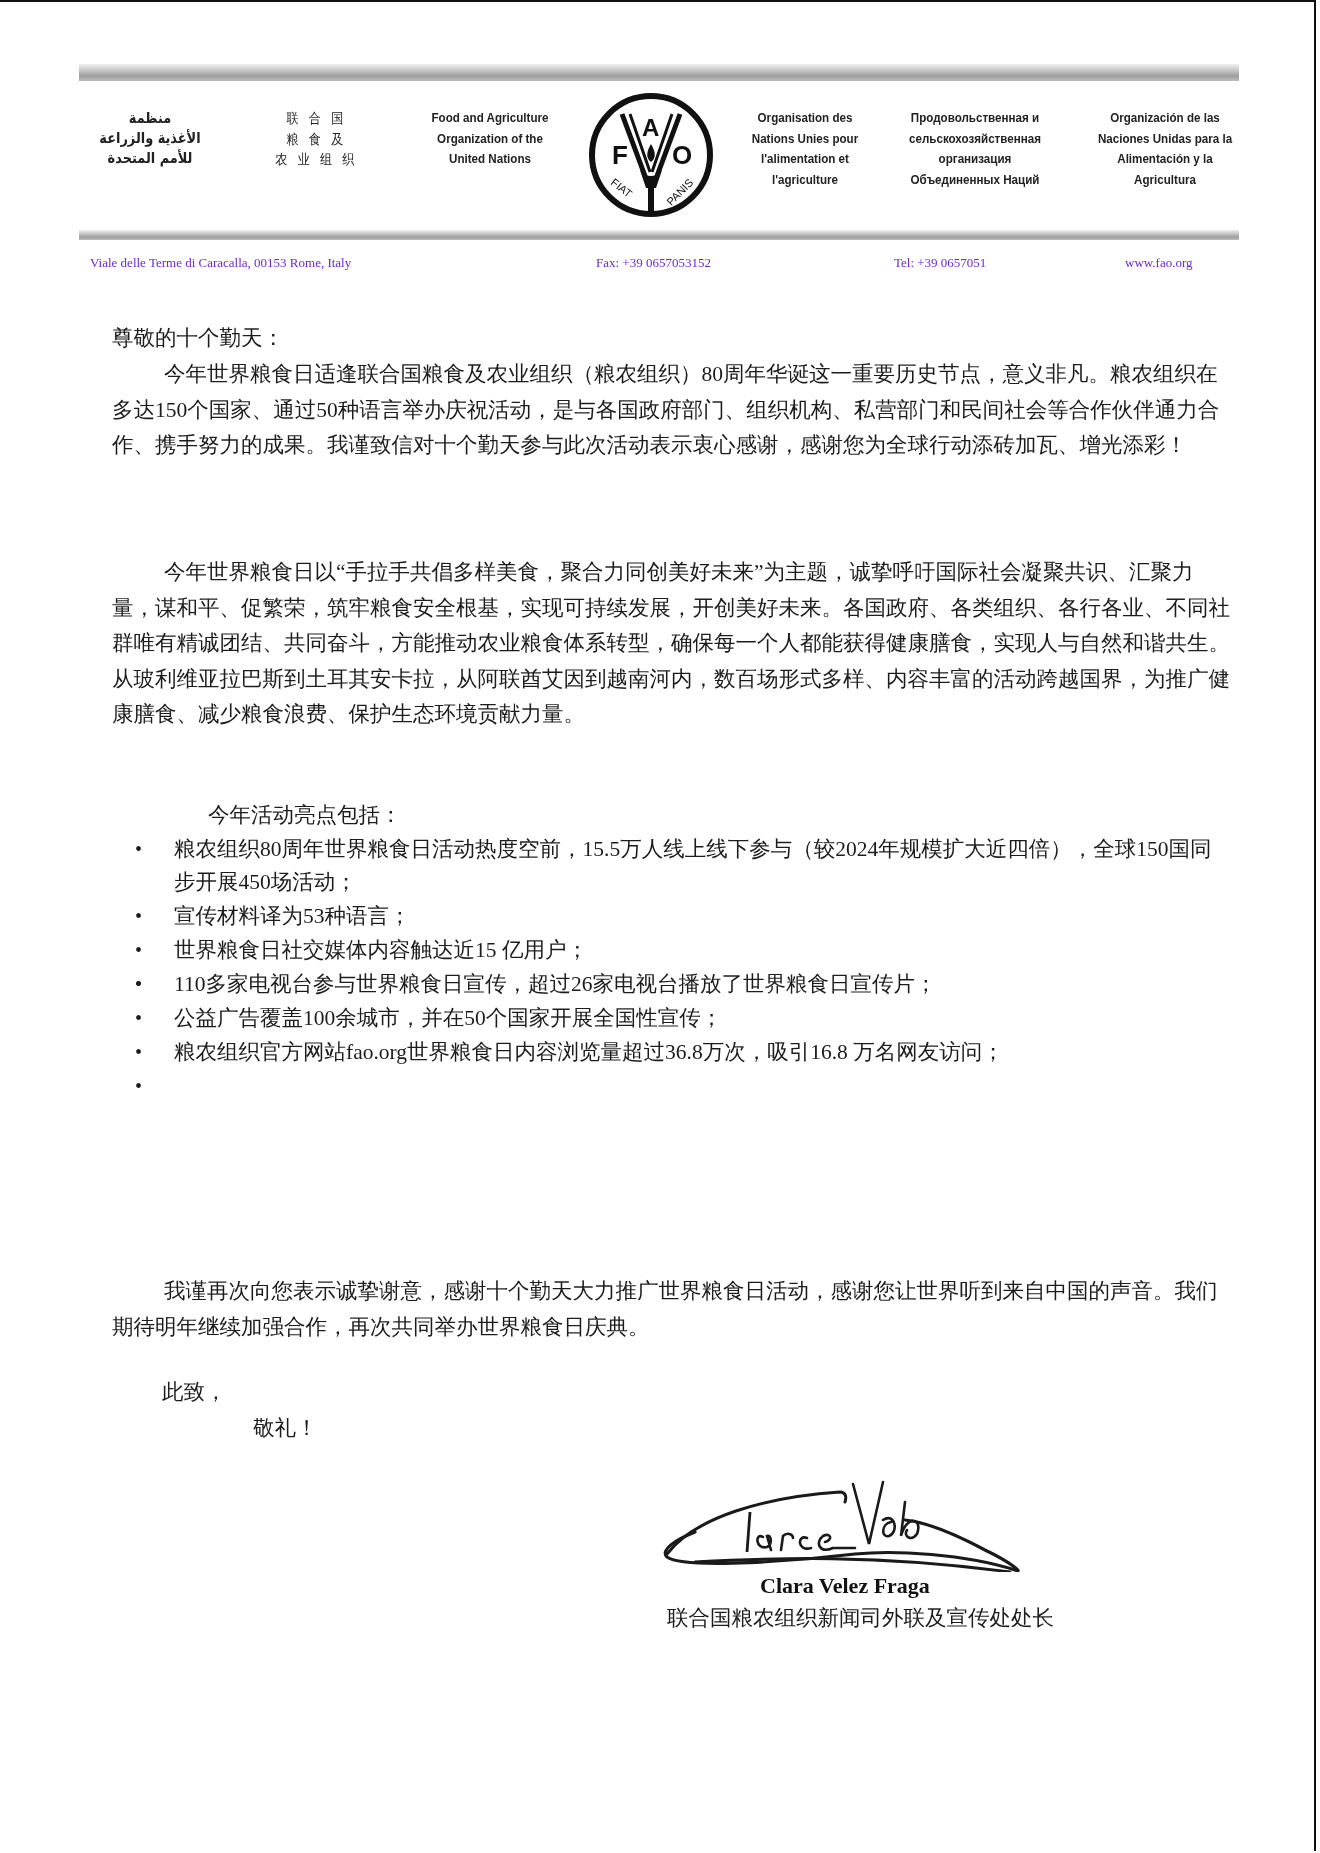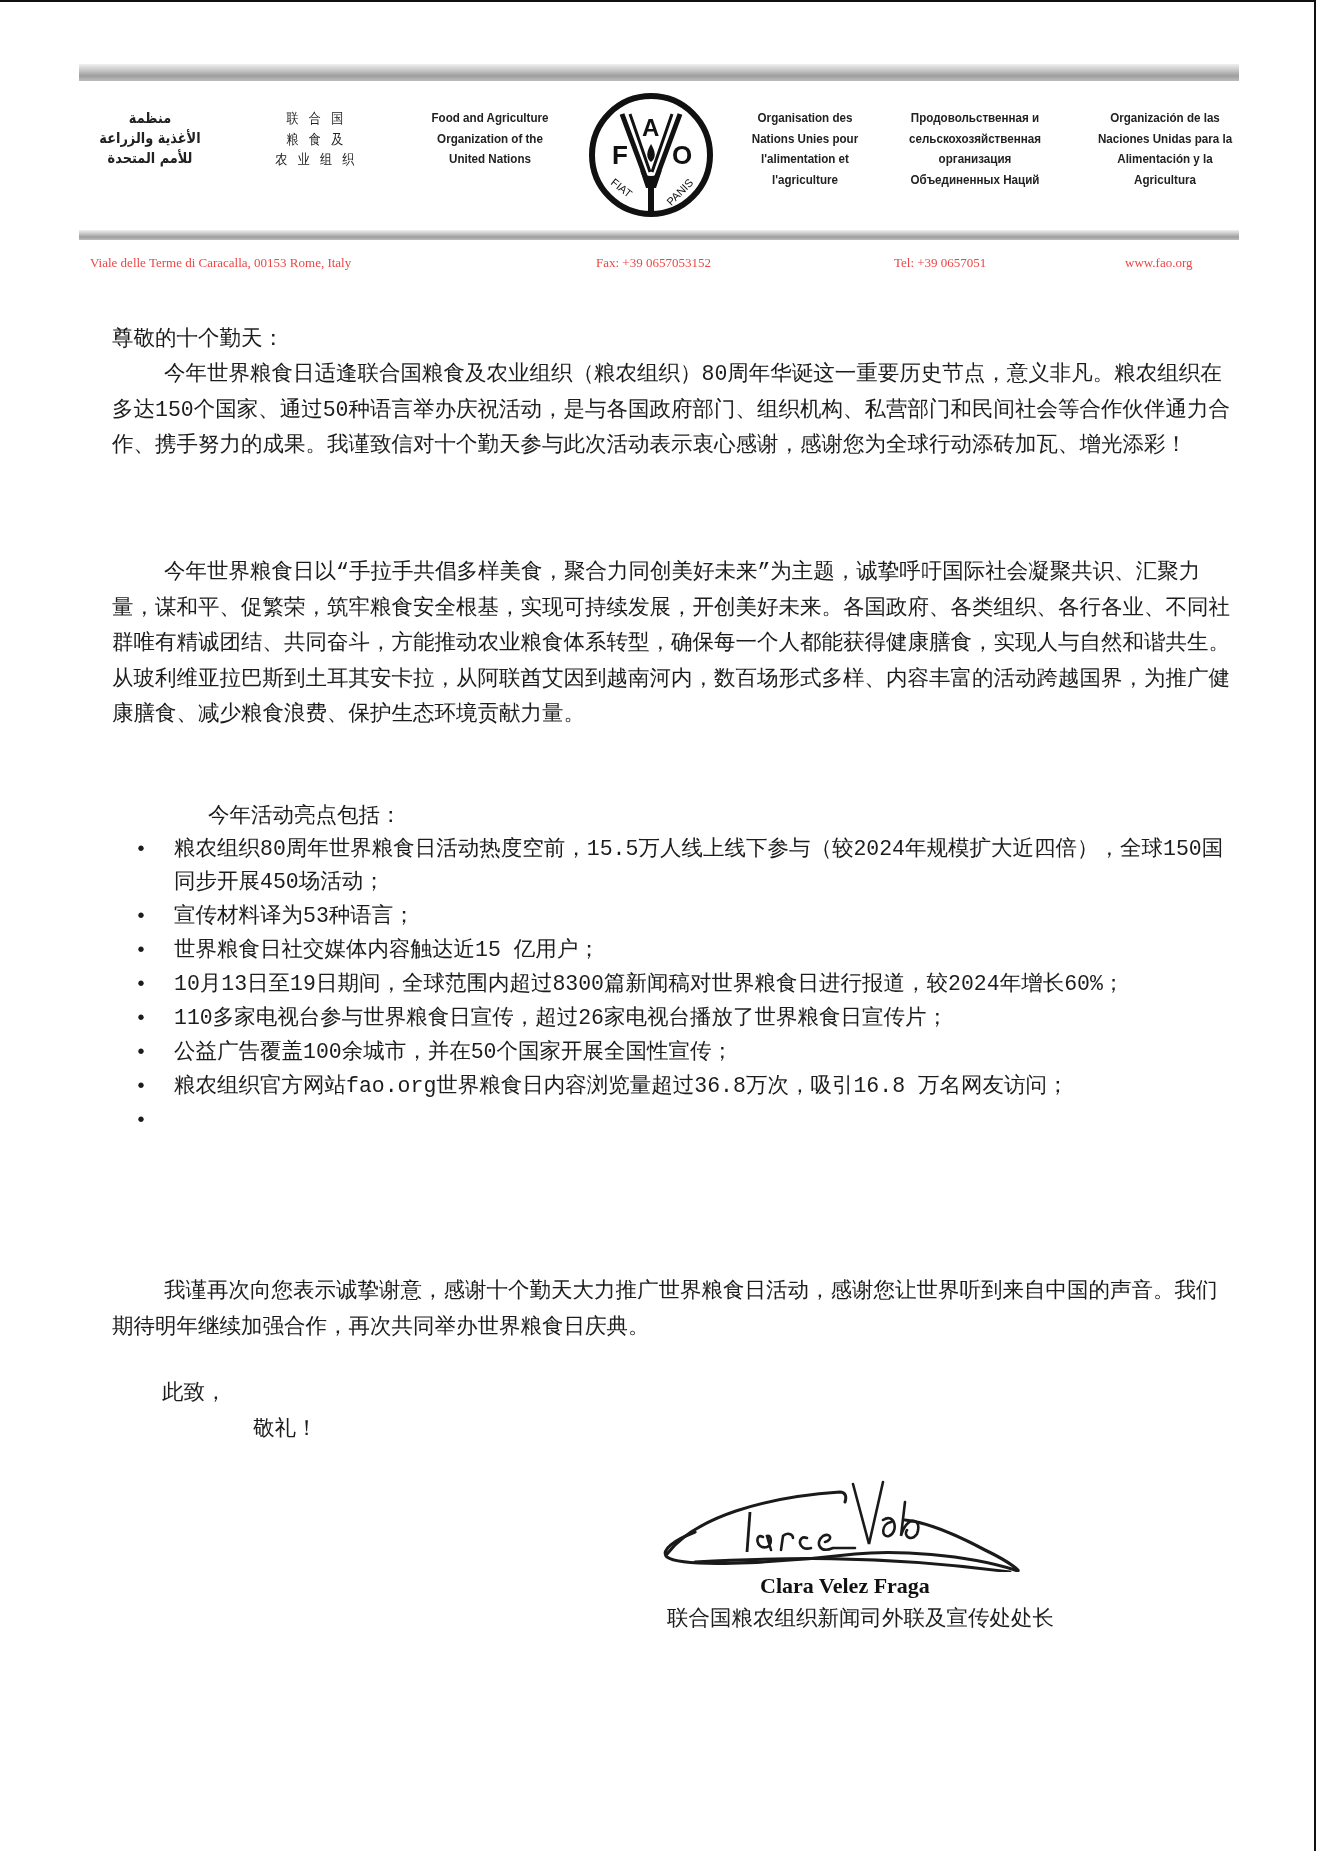--- a/index.html
+++ b/index.html
@@ -18,27 +18,27 @@
          font-size: 13.5px; line-height: 20.5px; transform: scaleX(0.86); transform-origin: center top; }
   .org.ar { left: 70px; width: 160px; font-family: "DejaVu Sans", sans-serif; font-size: 15px; line-height: 20px; direction: rtl; }
   .org.zh { left: 245px; width: 150px; font-size: 14px; letter-spacing: 12px; font-family: "DejaVu Sans", sans-serif; font-weight: normal; }
   .org.en { left: 400px; width: 180px; }
   .org.fr { left: 730px; width: 150px; }
   .org.ru { left: 885px; width: 180px; }
   .org.es { left: 1075px; width: 180px; }
 
   .logo { position: absolute; left: 588px; top: 92px; width: 126px; height: 126px; }
 
-  .contact { position: absolute; top: 255px; font-family: "Liberation Serif", serif; font-size: 13px; color: #ef4444; }
+  .contact { position: absolute; top: 255px; font-family: "Liberation Serif", serif; font-size: 13px; color: #6d28d9; }
   .contact.addr { left: 90px; }
   .contact.fax { left: 596px; }
   .contact.tel { left: 882px; margin-left: 12px; }
   .contact.web { left: 1125px; text-align: center; }
 
-  .body { position: absolute; left: 112px; width: 1118px; font-family: Liberation Mono, monospace;
+  .body { position: absolute; left: 112px; width: 1118px; font-family: Liberation Serif, serif;
           font-size: 21.5px; color: #1c1c1c; }
   .salutation { top: 323px; }
   .para { line-height: 35.5px; text-indent: 52px; margin: 0; }
   .p1 { position: absolute; top: 357px; left: 112px; width: 1118px; }
   .p2 { position: absolute; top: 555px; left: 112px; width: 1118px; }
   .intro { position: absolute; top: 800px; left: 164px; font-size: 21.5px; margin-left: 44px; }
   .list { position: absolute; top: 833px; left: 130px; width: 1100px; margin: 0; padding: 0; list-style: none; }
   .list li { position: relative; padding-left: 44px; line-height: 33px; margin-bottom: 1px; }
   .list li .dot { position: absolute; left: 5px; top: 0; font-size: 20px; }
   .p3 { position: absolute; top: 1274px; left: 112px; width: 1118px; }
@@ -124,21 +124,21 @@
 <div class="body p2">
   <p class="para">今年世界粮食日以“手拉手共倡多样美食，聚合力同创美好未来”为主题，诚挚呼吁国际社会凝聚共识、汇聚力量，谋和平、促繁荣，筑牢粮食安全根基，实现可持续发展，开创美好未来。各国政府、各类组织、各行各业、不同社群唯有精诚团结、共同奋斗，方能推动农业粮食体系转型，确保每一个人都能获得健康膳食，实现人与自然和谐共生。 从玻利维亚拉巴斯到土耳其安卡拉，从阿联酋艾因到越南河内，数百场形式多样、内容丰富的活动跨越国界，为推广健康膳食、减少粮食浪费、保护生态环境贡献力量。</p>
 </div>
 
 <div class="body intro">今年活动亮点包括：</div>
 
 <ul class="body list">
   <li><span class="dot">•</span><span>粮农组织80周年世界粮食日活动热度空前，15.5万人线上线下参与（较2024年规模扩大近四倍），全球150国同步开展450场活动；</span></li>
   <li><span class="dot">•</span><span>宣传材料译为53种语言；</span></li>
   <li><span class="dot">•</span><span>世界粮食日社交媒体内容触达近15 亿用户；</span></li>
-  <li><span class="dot">•</span><span>10月13日至19日期间，全球范围内超过8300篇新闻稿对世界粮食日进行报道，较2024年增长60%；</span></li>
+  <li><span class="dot">•</span></li>
   <li><span class="dot">•</span><span>110多家电视台参与世界粮食日宣传，超过26家电视台播放了世界粮食日宣传片；</span></li>
   <li><span class="dot">•</span><span>公益广告覆盖100余城市，并在50个国家开展全国性宣传；</span></li>
   <li><span class="dot">•</span><span>粮农组织官方网站fao.org世界粮食日内容浏览量超过36.8万次，吸引16.8 万名网友访问；</span></li>
   <li><span class="dot">•</span></li>
 </ul>
 
 <div class="body p3">
   <p class="para">我谨再次向您表示诚挚谢意，感谢十个勤天大力推广世界粮食日活动，感谢您让世界听到来自中国的声音。我们期待明年继续加强合作，再次共同举办世界粮食日庆典。</p>
 </div>
 

